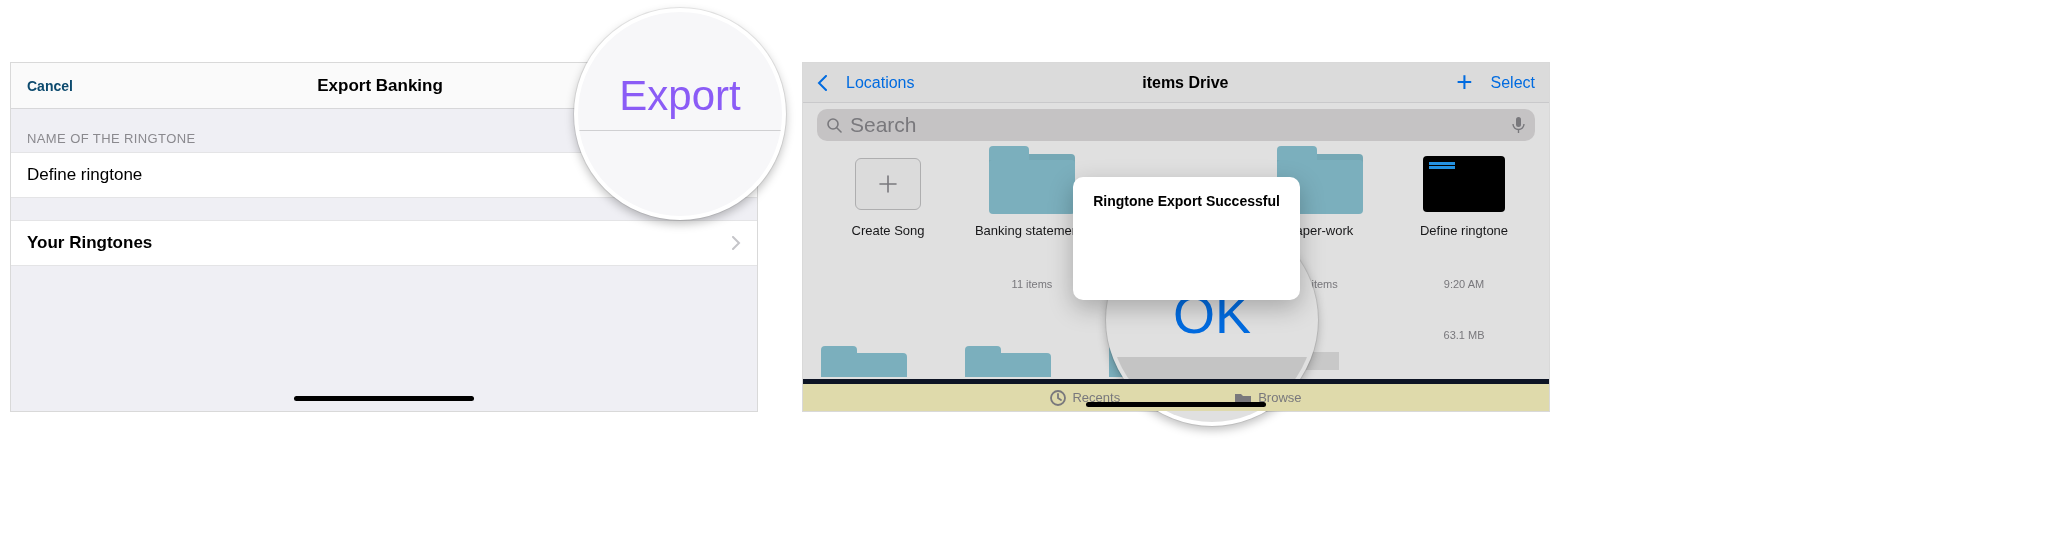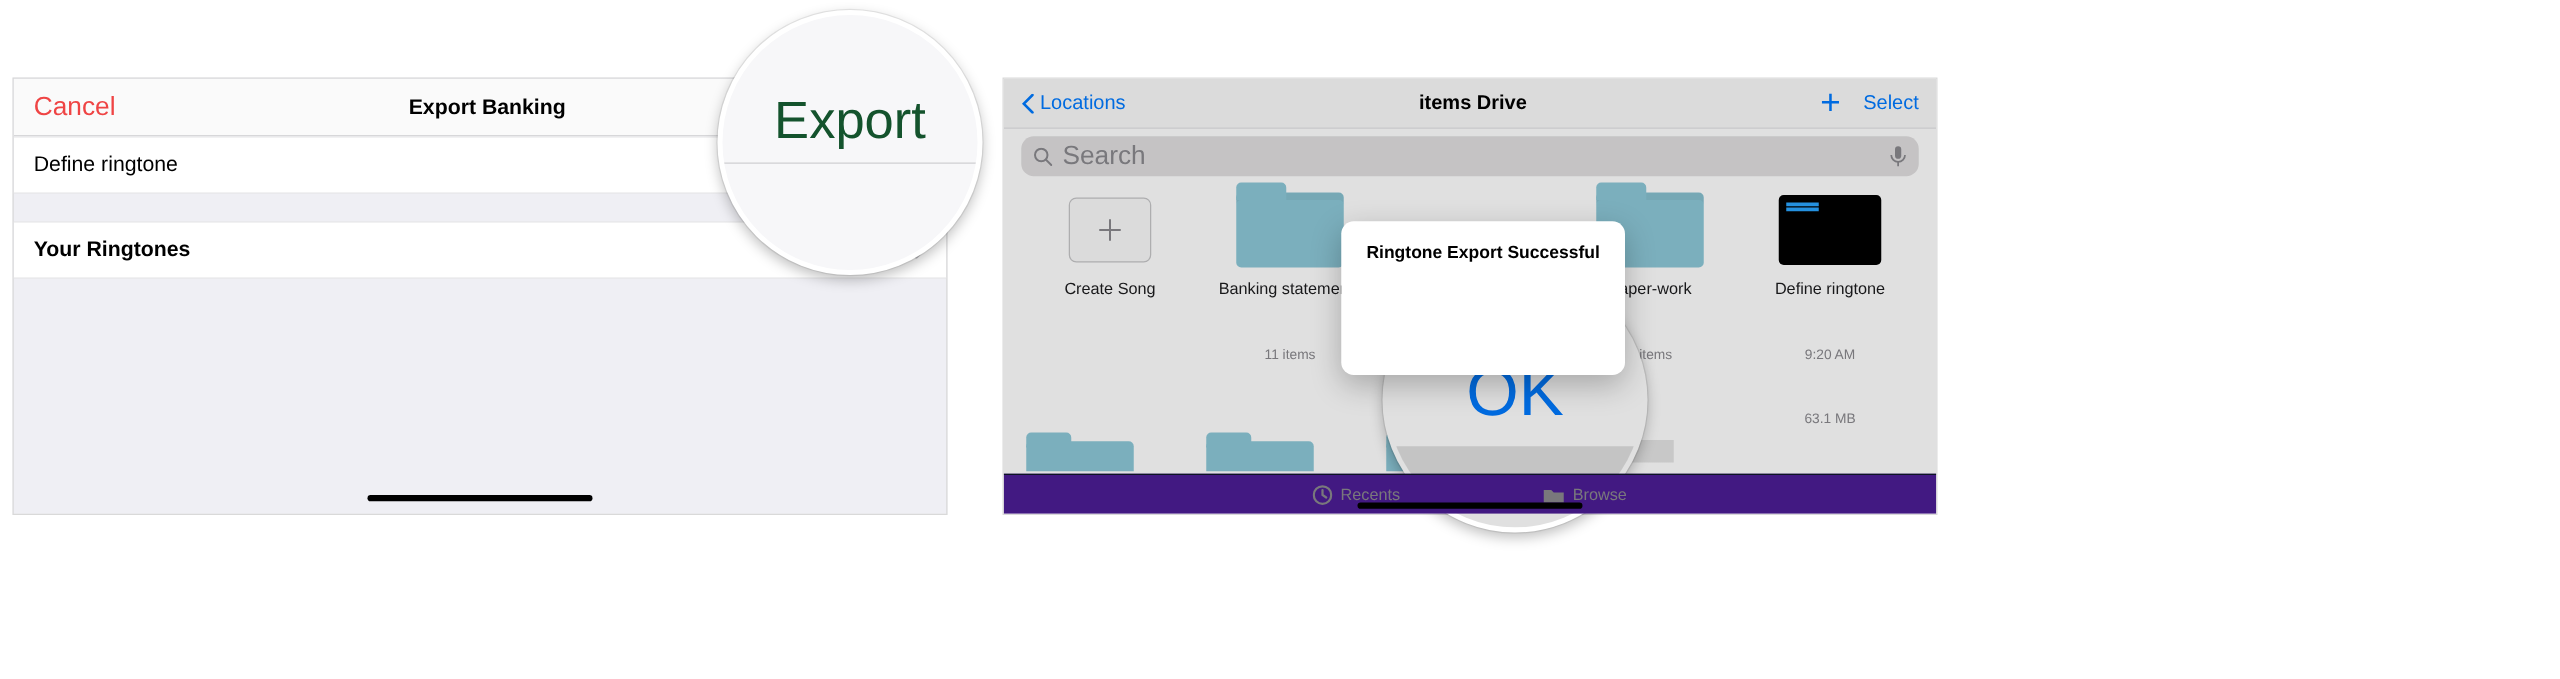--- a/index.html
+++ b/index.html
@@ -14,21 +14,21 @@
     background: #efeff4;
     overflow: hidden;
   }
   .lp-navbar {
     height: 46px;
     background: #fafafa;
     border-bottom: 1px solid #d7d7d9;
     display: flex; align-items: center; justify-content: space-between;
     padding: 0 16px;
   }
-  .lp-cancel { color: #ef4444; font-size: 21px; font-weight: 400; }
+  .lp-cancel { color: #0c4a6e; font-size: 14px; font-weight: 700; }
   .lp-title  { color: #000; font-size: 17px; font-weight: 600; }
   .lp-export { color: #007aff; font-size: 17px; font-weight: 600; visibility: hidden; }
   .lp-section-header {
     padding: 22px 16px 6px 16px;
     color: #8a898e; font-size: 13px; letter-spacing: .4px;
   }
   .lp-cell {
     background: #fff; border-top: 1px solid #e4e4e6; border-bottom: 1px solid #e4e4e6;
     padding: 12px 16px; display: flex; align-items: center; justify-content: space-between;
   }
@@ -52,41 +52,41 @@
     box-shadow: 0 4px 10px rgba(0,0,0,.25), 0 0 0 1px rgba(0,0,0,.08);
     display: flex; align-items: center; justify-content: center;
     overflow: hidden;
   }
   .magnifier-export::before{
     content:""; position:absolute; left:0; right:0; top:58%;
     height:1px; background:#d0d0d2;
   }
   .magnifier-export span {
     position:relative; top:-18px;
-    color: #14532d; font-size: 42px; font-weight: 500;
+    color: #8b5cf6; font-size: 42px; font-weight: 500;
   }
 
   
   .right-panel {
     position: absolute;
     left: 802px; top: 62px;
     width: 748px; height: 350px;
     border: 1px solid #d9d9d9;
     background: #fff;
     overflow: hidden;
   }
   .rp-dim {
     position: absolute; inset: 0; background: rgba(0,0,0,.12); z-index: 2;
     pointer-events: none;
   }
   .rp-navbar {
     height: 40px; background: #fafafa; border-bottom: 1px solid #e5e5e7;
     display: flex; align-items: center; justify-content: space-between; padding: 0 14px;
   }
-  .rp-back { color: #007aff; font-size: 16px; display:flex; align-items:center; gap:4px; }
+  .rp-back { color: #007aff; font-size: 16px; display:flex; align-items:center; gap:18px; }
   .rp-title { font-size: 16px; font-weight: 600; }
   .rp-right { display:flex; align-items:center; gap:18px; color:#007aff; font-size:16px; }
   .rp-plus-icon { font-size: 28px; line-height: 1; color:#007aff; font-weight:300; position:relative; top:-1px;}
   .rp-search {
     margin: 6px 14px 8px 14px;
     height: 32px; border-radius: 10px; background: #e1dfe0;
     display:flex; align-items:center; padding: 0 10px; gap:8px; color:#8a898e; font-size:21px;
   }
   .rp-search .mic { margin-left:auto; }
   .files-grid {
@@ -127,21 +127,21 @@
     width: 227px; background:#fff; border-radius:10px;
     box-shadow: 0 8px 24px rgba(0,0,0,.25);
     padding: 16px 14px 40px 14px;
     text-align:center;
   }
   .rp-popup .ptitle { font-size: 14px; font-weight:600; }
   .rp-popup .pok { font-size: 18px; color:#007aff; margin-top:30px; visibility:hidden; }
   
   .rp-toolbar{
     position:absolute; left:0; right:0; bottom:0; height:32px;
-    background:#4c1d95; border-top:1px solid #0f172a;
+    background:#fef9c3; border-top:5px solid #0f172a;
     display:flex; align-items:center; justify-content:center; gap:114px;
     z-index:1;
   }
   .rp-toolbar .tab { display:flex; align-items:center; gap:6px; color:#8a898e; font-size:13px;}
   .home-indicator-right{
     position:absolute; left:50%; transform:translateX(-50%); bottom:4px;
     width:180px; height:5px; border-radius:4px; background:#000; z-index:4;
   }
 
   
@@ -165,20 +165,21 @@
 </head>
 <body>
 
 <div class="left-panel">
   <div class="lp-navbar">
     <span class="lp-cancel">Cancel</span>
     <span class="lp-title">Export Banking</span>
     <span class="lp-export">Export</span>
   </div>
 
+  <div class="lp-section-header">NAME OF THE RINGTONE</div>
 
   <div class="lp-cell">
     <span class="label">Define ringtone</span>
   </div>
 
   <div class="lp-cell bold">
     <span class="label">Your Ringtones</span>
     <span class="chevron">
       <svg width="10" height="14" viewBox="0 0 10 14">
           <path d="M2 1l6 6-6 6" fill="none" stroke="#c5c5c9" stroke-width="2" stroke-linecap="round"></path>

